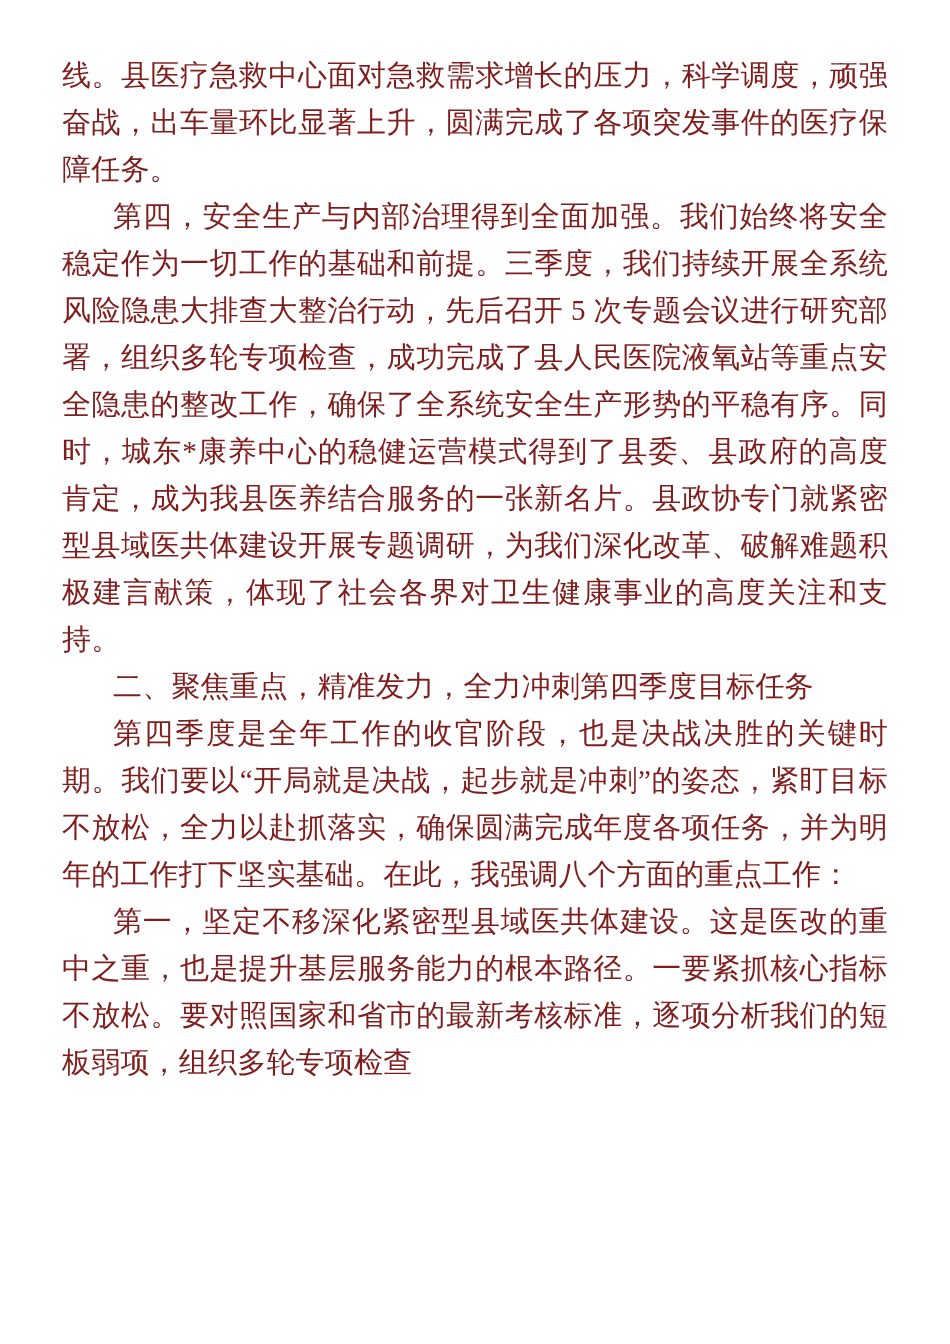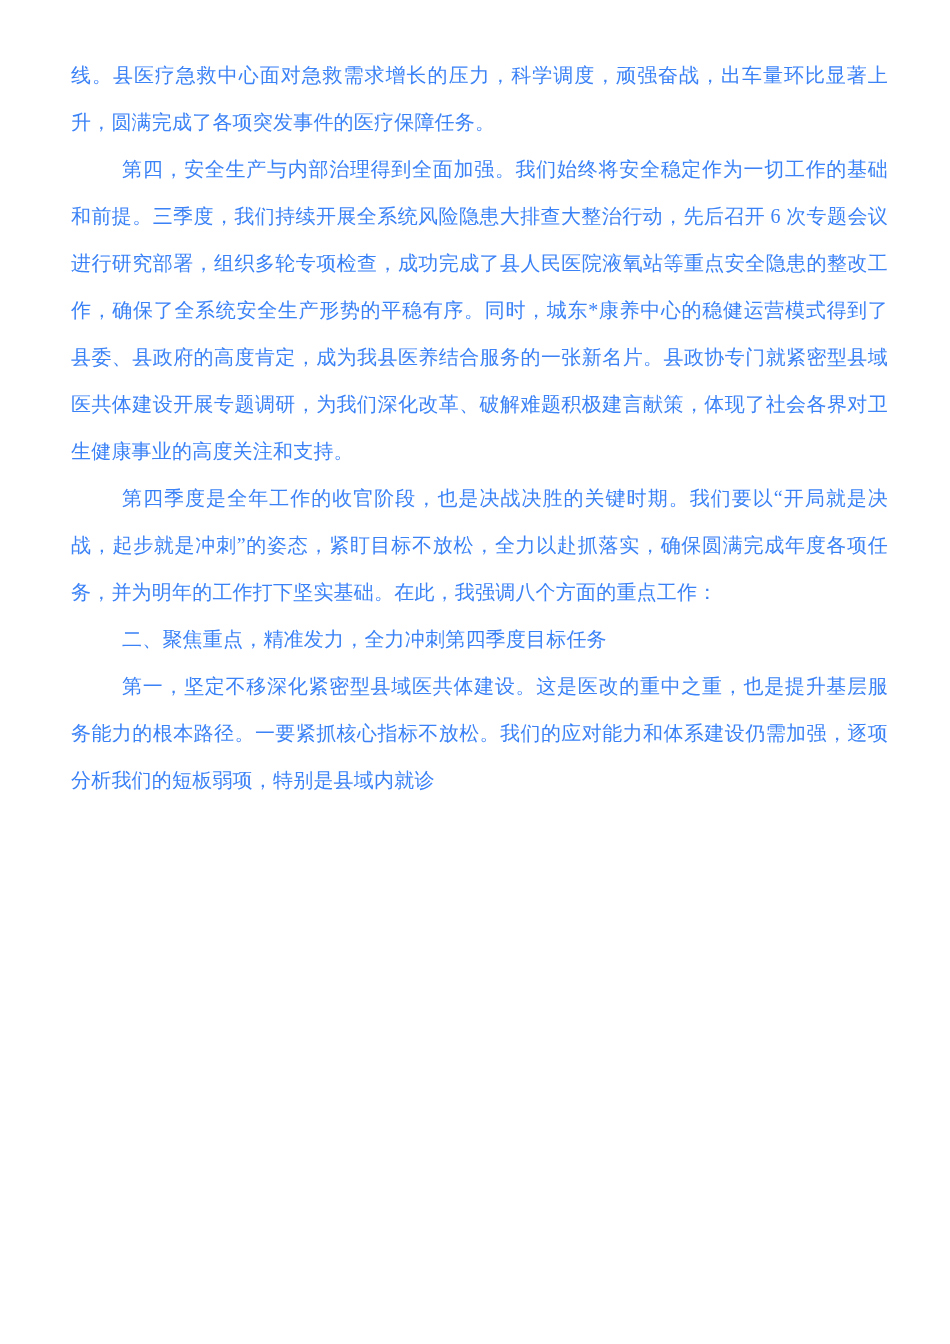--- a/index.html
+++ b/index.html
@@ -14,40 +14,40 @@
     position: relative;
     box-sizing: border-box;
     padding: 52px 62px 40px 62px;
     font-family: "Liberation Serif", "DejaVu Serif", serif;
     overflow: hidden;
   }
   .doc-body {
     width: 100%;
   }
   p.para {
-    margin: 0 0 0 9px;
-    font-size: 20px;
+    margin: 0 0 0 0;
+    font-size: 29px;
     line-height: 47px;
-    color: #3b82f6;
+    color: #7f1d1d;
     text-align: justify;
     text-justify: inter-ideograph;
     letter-spacing: 0.2px;
     font-weight: 500;
   }
   p.indent {
     text-indent: 51px;
   }
   p.first {
     text-indent: 0;
   }
 </style>
 </head>
 <body>
 
 <div class="page">
   <div class="doc-body">
     <p class="para first">线。县医疗急救中心面对急救需求增长的压力，科学调度，顽强奋战，出车量环比显著上升，圆满完成了各项突发事件的医疗保障任务。</p>
-    <p class="para indent">第四，安全生产与内部治理得到全面加强。我们始终将安全稳定作为一切工作的基础和前提。三季度，我们持续开展全系统风险隐患大排查大整治行动，先后召开 6 次专题会议进行研究部署，组织多轮专项检查，成功完成了县人民医院液氧站等重点安全隐患的整改工作，确保了全系统安全生产形势的平稳有序。同时，城东*康养中心的稳健运营模式得到了县委、县政府的高度肯定，成为我县医养结合服务的一张新名片。县政协专门就紧密型县域医共体建设开展专题调研，为我们深化改革、破解难题积极建言献策，体现了社会各界对卫生健康事业的高度关注和支持。</p>
+    <p class="para indent">第四，安全生产与内部治理得到全面加强。我们始终将安全稳定作为一切工作的基础和前提。三季度，我们持续开展全系统风险隐患大排查大整治行动，先后召开 5 次专题会议进行研究部署，组织多轮专项检查，成功完成了县人民医院液氧站等重点安全隐患的整改工作，确保了全系统安全生产形势的平稳有序。同时，城东*康养中心的稳健运营模式得到了县委、县政府的高度肯定，成为我县医养结合服务的一张新名片。县政协专门就紧密型县域医共体建设开展专题调研，为我们深化改革、破解难题积极建言献策，体现了社会各界对卫生健康事业的高度关注和支持。</p>
+    <p class="para indent">二、聚焦重点，精准发力，全力冲刺第四季度目标任务</p>
     <p class="para indent">第四季度是全年工作的收官阶段，也是决战决胜的关键时期。我们要以“开局就是决战，起步就是冲刺”的姿态，紧盯目标不放松，全力以赴抓落实，确保圆满完成年度各项任务，并为明年的工作打下坚实基础。在此，我强调八个方面的重点工作：</p>
-    <p class="para indent">二、聚焦重点，精准发力，全力冲刺第四季度目标任务</p>
-    <p class="para indent">第一，坚定不移深化紧密型县域医共体建设。这是医改的重中之重，也是提升基层服务能力的根本路径。一要紧抓核心指标不放松。我们的应对能力和体系建设仍需加强，逐项分析我们的短板弱项，特别是县域内就诊</p>
+    <p class="para indent">第一，坚定不移深化紧密型县域医共体建设。这是医改的重中之重，也是提升基层服务能力的根本路径。一要紧抓核心指标不放松。要对照国家和省市的最新考核标准，逐项分析我们的短板弱项，组织多轮专项检查</p>
   </div>
 </div>
 
 </body></html>

